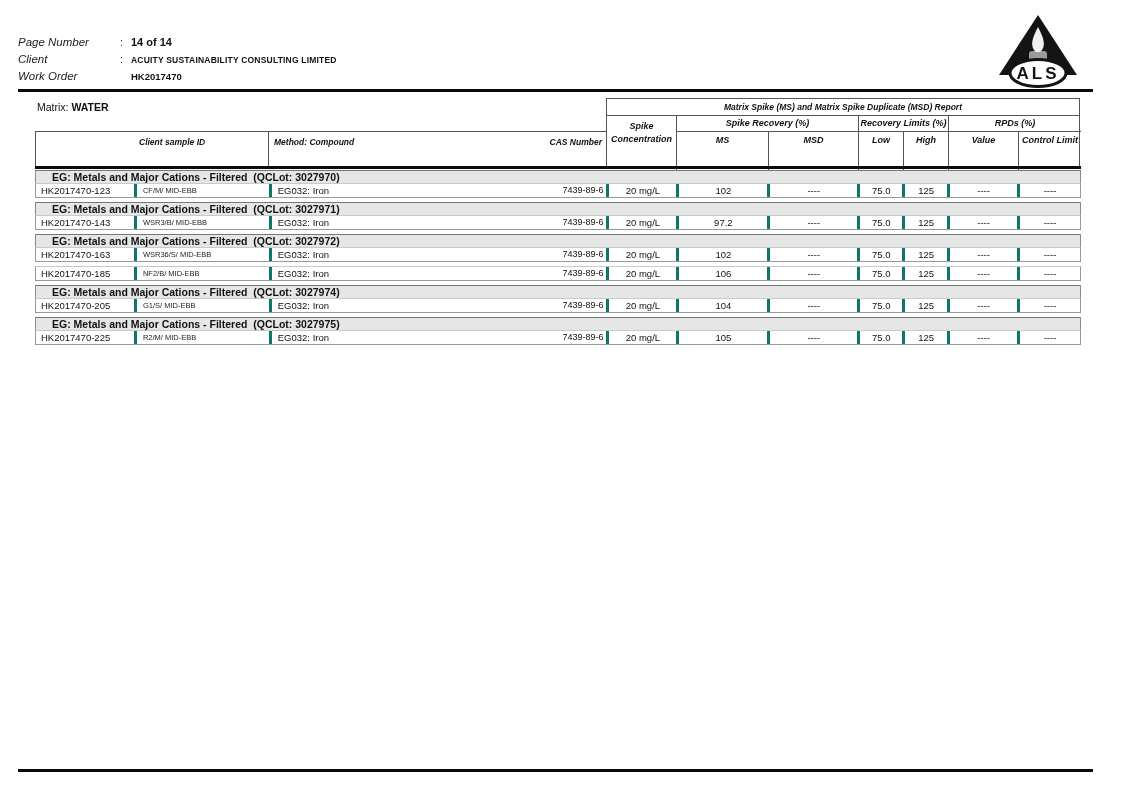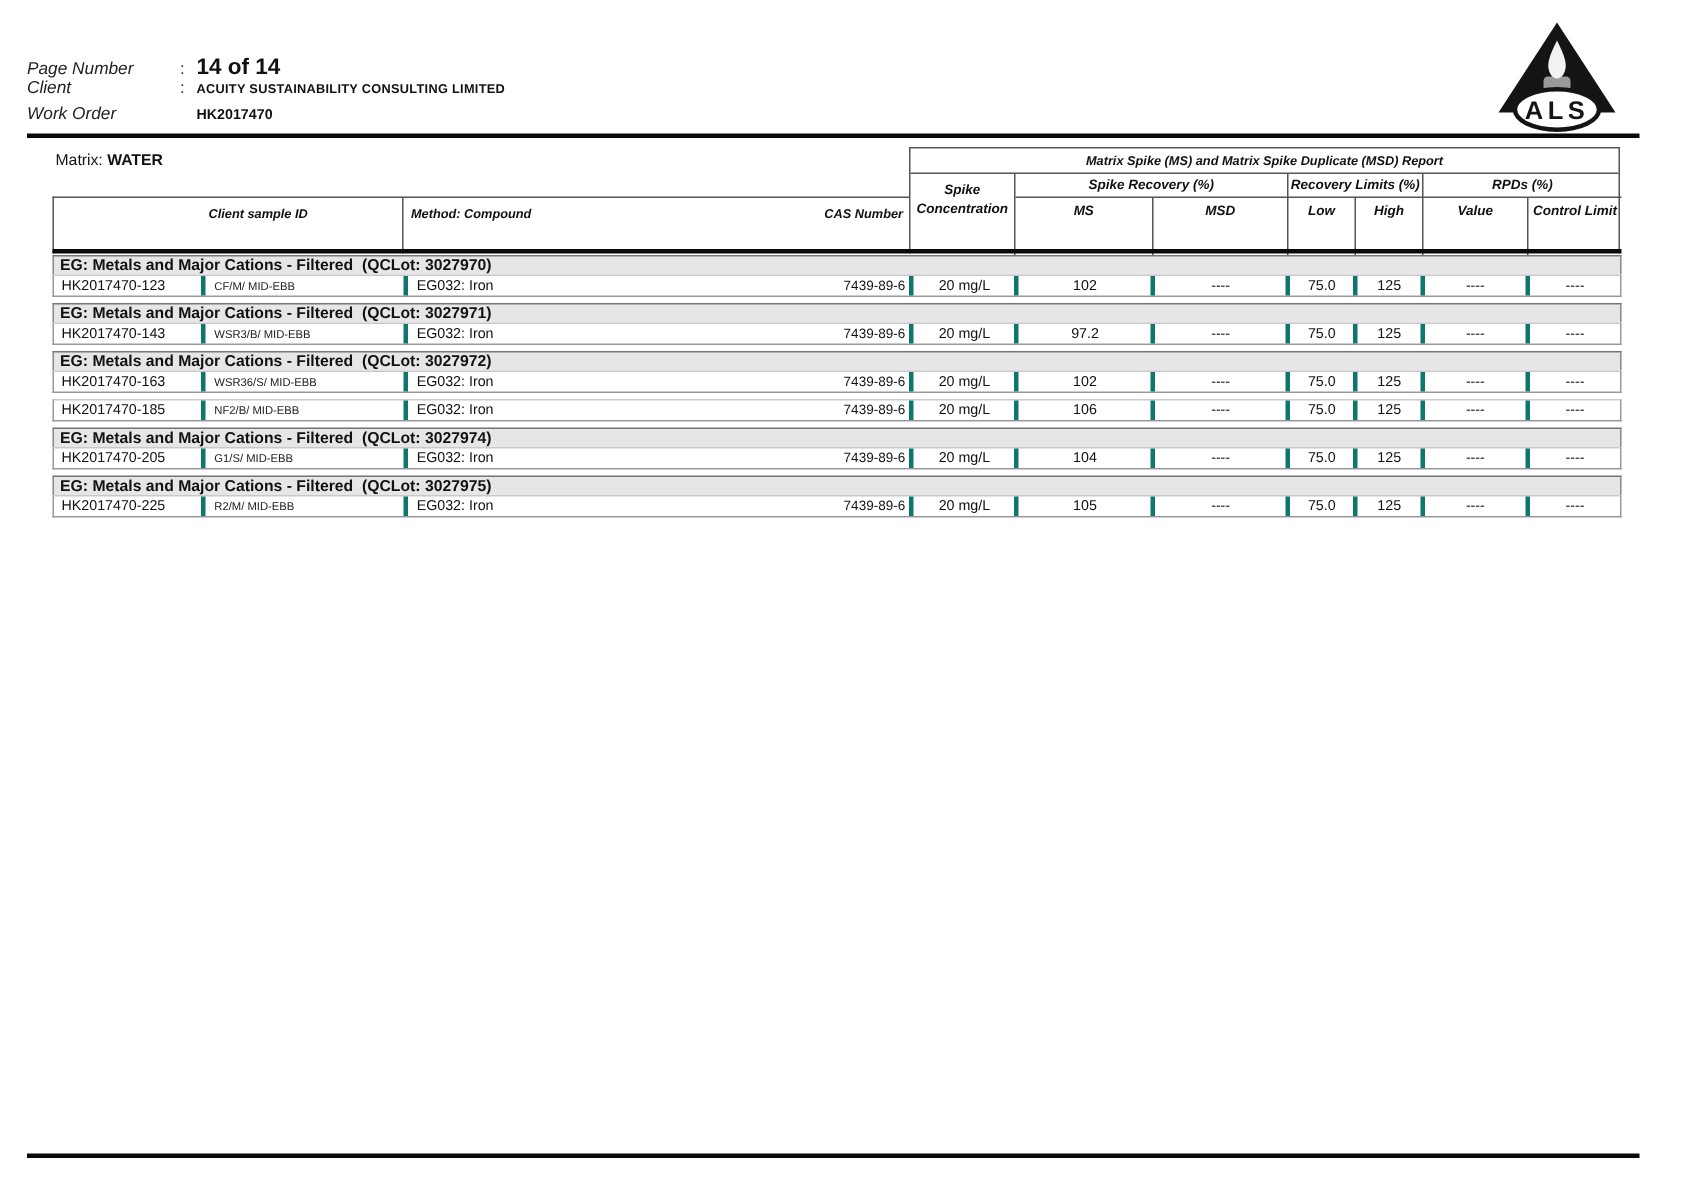--- a/index.html
+++ b/index.html
@@ -5,21 +5,21 @@
   * { margin: 0; padding: 0; box-sizing: border-box; }
   html,body { width: 1122px; height: 794px; background: #ffffff;
     font-family: "Liberation Sans", sans-serif; color: #111; overflow: hidden; }
   .page { position: relative; width: 1122px; height: 794px; background: #fff; }
 
   
   .hdr-block { position: absolute; left: 18px; top: 36px; width: 600px; }
   .hdr-row { display: flex; align-items: baseline; height: 17px; }
   .hdr-label { width: 102px; font-style: italic; font-size: 11.5px; color: #222; }
   .hdr-colon { width: 11px; font-size: 11px; color: #333; }
-  .hdr-val { font-weight: bold; font-size: 15px; }
+  .hdr-val { font-weight: bold; font-size: 11px; }
   .hdr-val.small { font-size: 8.5px; letter-spacing: .2px; }
   .hdr-val.mid { font-size: 9.5px; }
 
   .logo { position: absolute; left: 988px; top: 13px; width: 100px; height: 78px; }
 
   .rule { position: absolute; left: 18px; width: 1075px; height: 3px; background: #0a0a0a; }
   .rule-top { top: 89px; }
   .rule-bottom { top: 769px; }
 
   
@@ -55,21 +55,21 @@
   .lh-client { left: 98px; width: 135px; border-right: 1px solid #555; }
   .lh-method { left: 233px; width: 240px; }
   .lh-cas { right: 0; width: 110px; text-align: right; }
 
   .thick-bar { position: absolute; left: 0; top: 68px; width: 1046px; height: 3px; background: #0a0a0a; z-index: 5; }
 
   .sections { position: absolute; left: 0; top: 72px; width: 1046px; }
   .section { margin-bottom: 4px; }
   .gband { height: 13px; background: #e6e6e6; border-top: 1px solid #777;
     border-left: 1px solid #8a8a8a; border-right: 1px solid #8a8a8a;
-    font-weight: bold; font-size: 10.5px; line-height: 12px; padding-left: 4px; white-space: pre; }
+    font-weight: bold; font-size: 10.5px; line-height: 12px; padding-left: 16px; white-space: pre; }
   .drow { display: flex; height: 15px; border-left: 1px solid #999; border-right: 1px solid #999;
     border-bottom: 1px solid #999; border-top: 1px solid #c9c9c9; font-size: 9.5px; }
   .cell { height: 100%; line-height: 13px; border-left: 3px solid #0f766e; overflow: hidden; }
   .cell:first-child { border-left: none; }
   .c-lab { width: 98px; padding-left: 5px; }
   .c-client { width: 135px; padding-left: 6px; font-size: 7.5px; line-height: 14px; color: #222; }
   .c-mc { width: 338px; display: flex; justify-content: space-between; }
   .c-mc .method { padding-left: 6px; }
   .c-mc .cas { padding-right: 3px; font-size: 9px; margin-left: 42px; }
   .c-num { text-align: center; }

